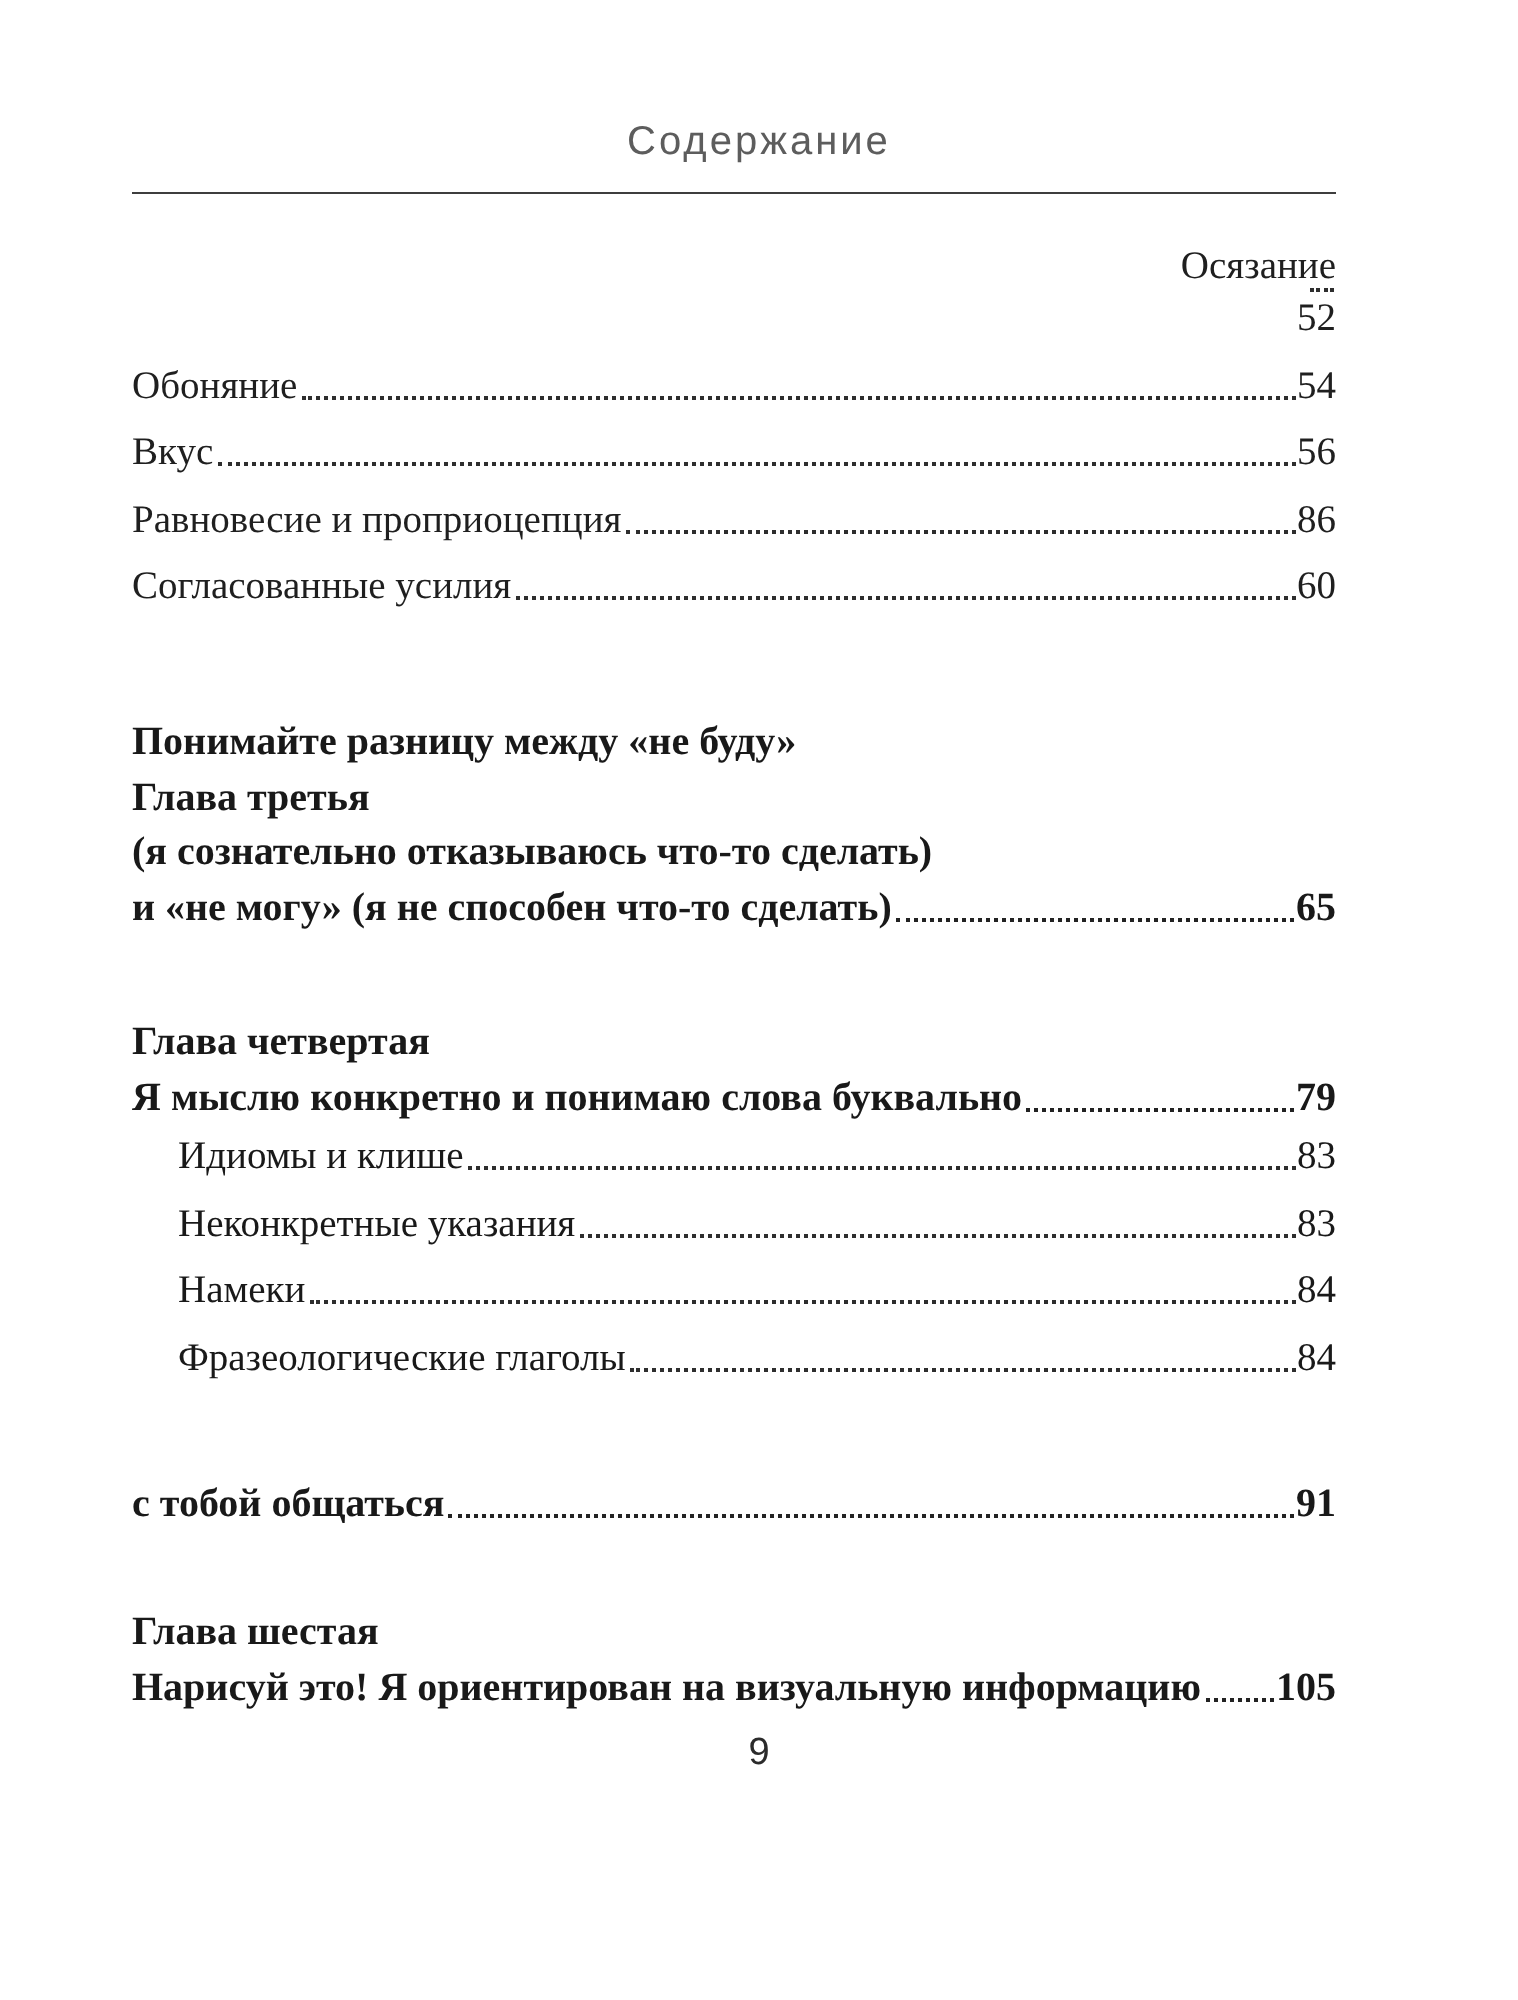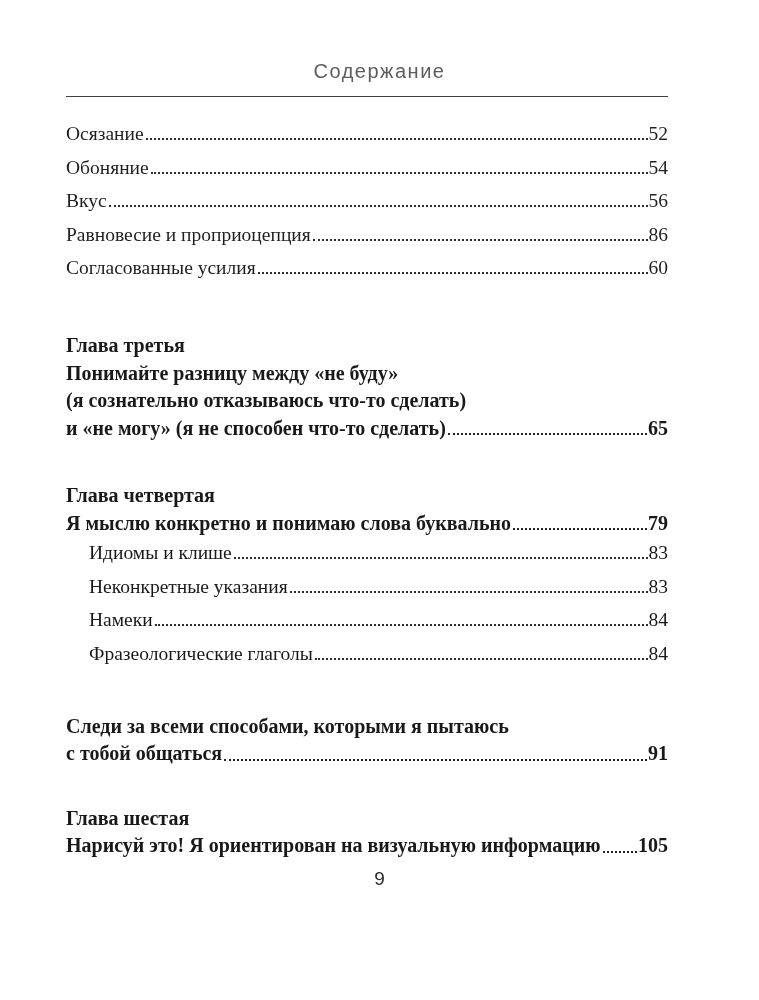--- a/index.html
+++ b/index.html
@@ -45,21 +45,21 @@
     white-space: nowrap;
   }
   .leader {
     flex: 1 1 auto;
     min-width: 12px;
     border-bottom: 2px dotted #2e2e2e;
     margin: 0 1px 4px 2px;
   }
   
   .entries .toc-row { margin-top: 13.5px; }
-  .entries .toc-row:first-child { margin-top: 27px; }
+  .entries .toc-row:first-child { margin-top: 27px; flex-direction: column; }
   
   .chapter {
     font-weight: 700;
     font-size: 20px;
     color: #191919;
   }
   .chapter .ch-line { line-height: 27.5px; }
   .chapter .toc-row { font-size: 20px; line-height: 27.5px; }
   .chapter .leader { margin-bottom: 7px; border-bottom-color: #222222; }
   .ch3 { margin-top: 54px; }
@@ -120,22 +120,22 @@
         <span class="page-num">86</span>
       </div>
       <div class="toc-row">
         <span class="title-text">Согласованные усилия</span>
         <span class="leader"></span>
         <span class="page-num">60</span>
       </div>
     </div>
 
     <div class="chapter ch3">
+      <div class="ch-line">Понимайте разницу между «не буду»</div>
       <div class="ch-line">Глава третья</div>
-      <div class="ch-line">Понимайте разницу между «не буду»</div>
       <div class="ch-line">(я сознательно отказываюсь что-то сделать)</div>
       <div class="toc-row">
         <span class="title-text">и «не могу» (я не способен что-то сделать)</span>
         <span class="leader"></span>
         <span class="page-num">65</span>
       </div>
     </div>
 
     <div class="chapter ch4">
       <div class="ch-line">Глава четвертая</div>
@@ -162,21 +162,20 @@
         </div>
         <div class="toc-row">
           <span class="title-text">Фразеологические глаголы</span>
           <span class="leader"></span>
           <span class="page-num">84</span>
         </div>
       </div>
     </div>
 
     <div class="chapter ch5">
-      <div class="ch-line">Следи за всеми способами, которыми я пытаюсь</div>
       <div class="toc-row">
         <span class="title-text">с тобой общаться</span>
         <span class="leader"></span>
         <span class="page-num">91</span>
       </div>
     </div>
 
     <div class="chapter ch6">
       <div class="ch-line">Глава шестая</div>
       <div class="toc-row">

